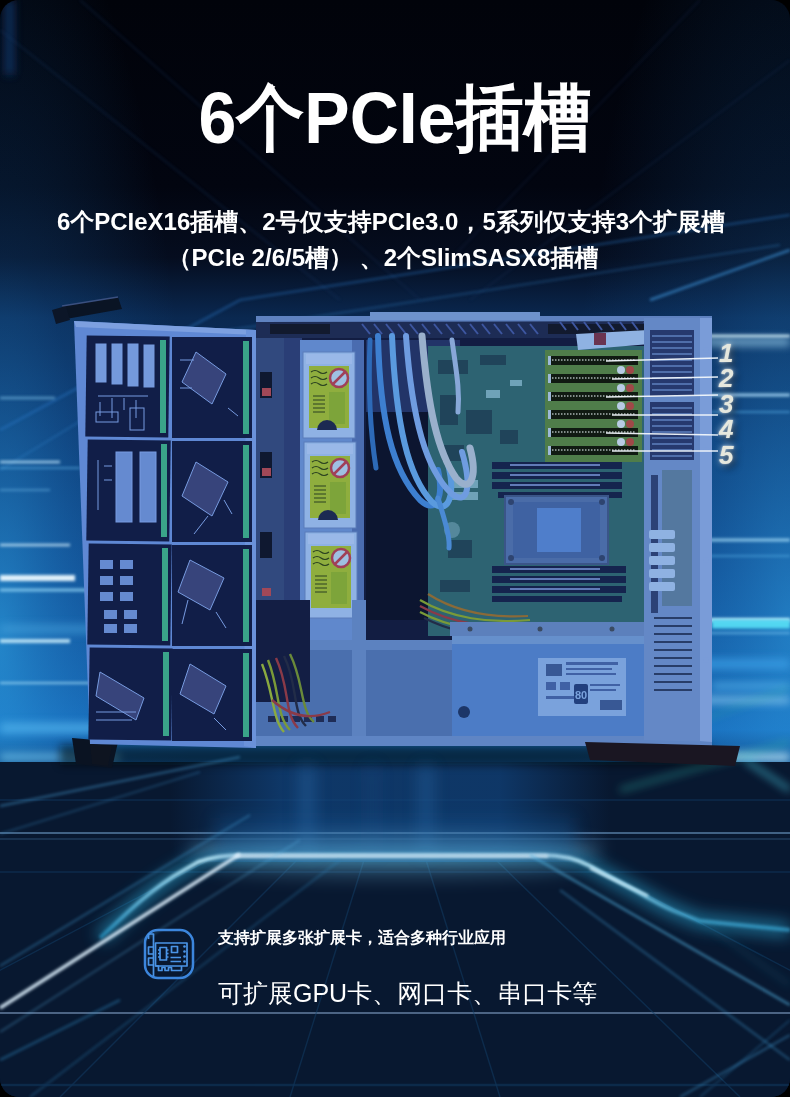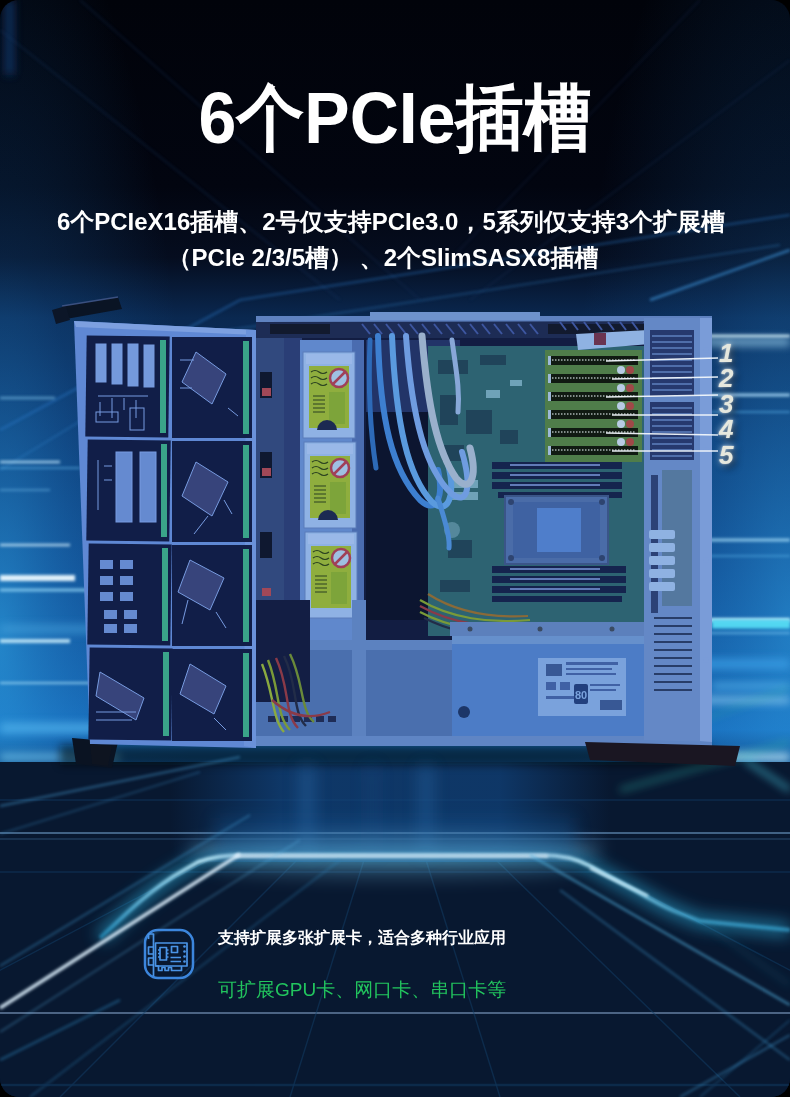--- a/index.html
+++ b/index.html
@@ -8,21 +8,21 @@
 #bg{position:absolute;left:0;top:0;width:790px;height:1097px;}
 #title{position:absolute;left:0;top:70px;width:790px;text-align:center;
   color:#fff;font-size:68px;font-weight:bold;transform:scaleY(1.07);transform-origin:50% 0;}
 #sub{position:absolute;left:0;top:204px;width:782px;text-align:center;
   color:#fff;font-size:24px;font-weight:bold;line-height:36px;}
 #chassis{position:absolute;left:0;top:0;width:790px;height:1097px;}
 #nums{position:absolute;left:719px;top:341px;width:60px;color:#e6e8de;
   font-size:26px;font-weight:bold;font-style:italic;line-height:25.4px;
   text-shadow:3px 4px 7px rgba(5,25,50,.95),0 0 7px rgba(235,250,255,.9),0 0 2px #ffffff;}
 #b1{position:absolute;left:218px;top:928px;color:#fff;font-size:16px;font-weight:bold;}
-#b2{position:absolute;left:218px;top:977px;color:#22c55e;font-size:19px;}
+#b2{position:absolute;left:218px;top:977px;color:#ffffff;font-size:25px;}
 </style>
 </head>
 <body>
 <div id="page">
 <svg id="bg" viewBox="0 0 790 1097">
 <defs>
 <linearGradient id="sky" x1="0" y1="0" x2="0" y2="1">
  <stop offset="0" stop-color="#01030a"></stop>
  <stop offset="0.17" stop-color="#020510"></stop>
  <stop offset="0.235" stop-color="#050d1f"></stop>
@@ -161,21 +161,21 @@
  <path d="M680,1097 L790,1035" stroke="#3f96cc" stroke-width="2" opacity="0.5" filter="url(#blur2)"></path>
 </g>
 <g id="teal">
  <path d="M790,688 L600,756" stroke="#2fae9e" stroke-width="3" opacity="0.45" filter="url(#blur4)"></path>
  <path d="M790,742 L620,790" stroke="#35b8a8" stroke-width="4" opacity="0.5" filter="url(#blur4)"></path>
  <path d="M745,760 L790,790" stroke="#4ac8e0" stroke-width="5" opacity="0.6" filter="url(#blur4)"></path>
  <path d="M700,920 L790,985" stroke="#1f7a9a" stroke-width="2.5" opacity="0.4" filter="url(#blur4)"></path>
 </g>
 </svg>
 <div id="title">6个PCIe插槽</div>
-<div id="sub">6个PCIeX16插槽、2号仅支持PCIe3.0，5系列仅支持3个扩展槽<br><span style="position:relative;left:-8px">（PCIe 2/3/5槽） 、2个SlimSASX8插槽</span></div>
+<div id="sub">6个PCIeX16插槽、2号仅支持PCIe3.0，5系列仅支持3个扩展槽<br><span style="position:relative;left:-8px">（PCIe 2/6/5槽） 、2个SlimSASX8插槽</span></div>
 <svg id="chassis" viewBox="0 0 790 1097">
 <defs>
 
 </defs>
 
 <path d="M62,306 L118,297 L122,309 L66,319 Z" fill="#0a1424"></path>
 <path d="M52,310 L66,306 L70,320 L56,324 Z" fill="#0c1628"></path>
 <path d="M62,306 L118,297" stroke="#3a5080" stroke-width="1.5" fill="none"></path>
 <path d="M72,738 L118,742 L112,768 L76,764 Z" fill="#0a1322"></path>
 

